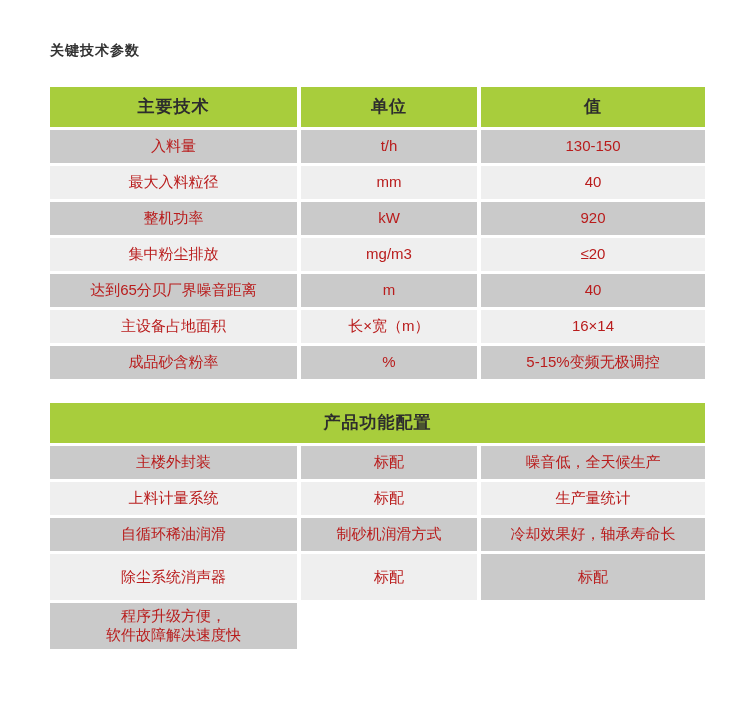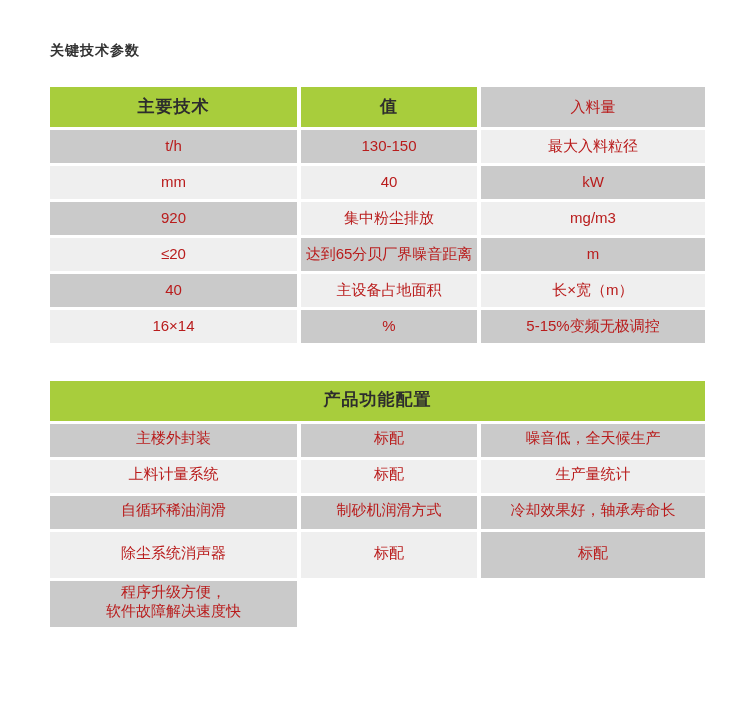--- a/index.html
+++ b/index.html
@@ -16,21 +16,21 @@
     color: #333333;
     letter-spacing: 1px;
   }
   .tbl {
     display: grid;
     grid-template-columns: 247px 176px 224px;
     gap: 3px 4px;
     width: 583px;
     margin-left: 50px;
   }
-  .tbl2 { margin-top: 38px; font-family: Liberation Mono, monospace; }
+  .tbl2 { margin-top: 24px; }
   .cell {
     display: flex;
     align-items: center;
     justify-content: center;
     text-align: center;
     min-height: 33px;
     font-size: 15px;
     color: #b91c1c;
     line-height: 1.25;
     white-space: pre-line;
@@ -50,45 +50,48 @@
 </style>
 </head>
 <body>
 
 <div class="page">
 
   <h1 class="title">关键技术参数</h1>
 
   <div class="tbl">
     <div class="cell th">主要技术</div>
+    <div class="cell th">单位</div>
     <div class="cell th">值</div>
 
     <div class="cell r-dark">入料量</div>
     <div class="cell r-dark">t/h</div>
     <div class="cell r-dark">130-150</div>
 
     <div class="cell r-light">最大入料粒径</div>
     <div class="cell r-light">mm</div>
     <div class="cell r-light">40</div>
 
+    <div class="cell r-dark">整机功率</div>
     <div class="cell r-dark">kW</div>
     <div class="cell r-dark">920</div>
 
     <div class="cell r-light">集中粉尘排放</div>
     <div class="cell r-light">mg/m3</div>
     <div class="cell r-light">≤20</div>
 
     <div class="cell r-dark">达到65分贝厂界噪音距离</div>
     <div class="cell r-dark">m</div>
     <div class="cell r-dark">40</div>
 
     <div class="cell r-light">主设备占地面积</div>
     <div class="cell r-light">长×宽（m）</div>
     <div class="cell r-light">16×14</div>
 
+    <div class="cell r-dark">成品砂含粉率</div>
     <div class="cell r-dark">%</div>
     <div class="cell r-dark">5-15%变频无极调控</div>
   </div>
 
   <div class="tbl tbl2">
     <div class="cell th th-span">产品功能配置</div>
 
     <div class="cell r-dark">主楼外封装</div>
     <div class="cell r-dark">标配</div>
     <div class="cell r-dark">噪音低，全天候生产</div>

